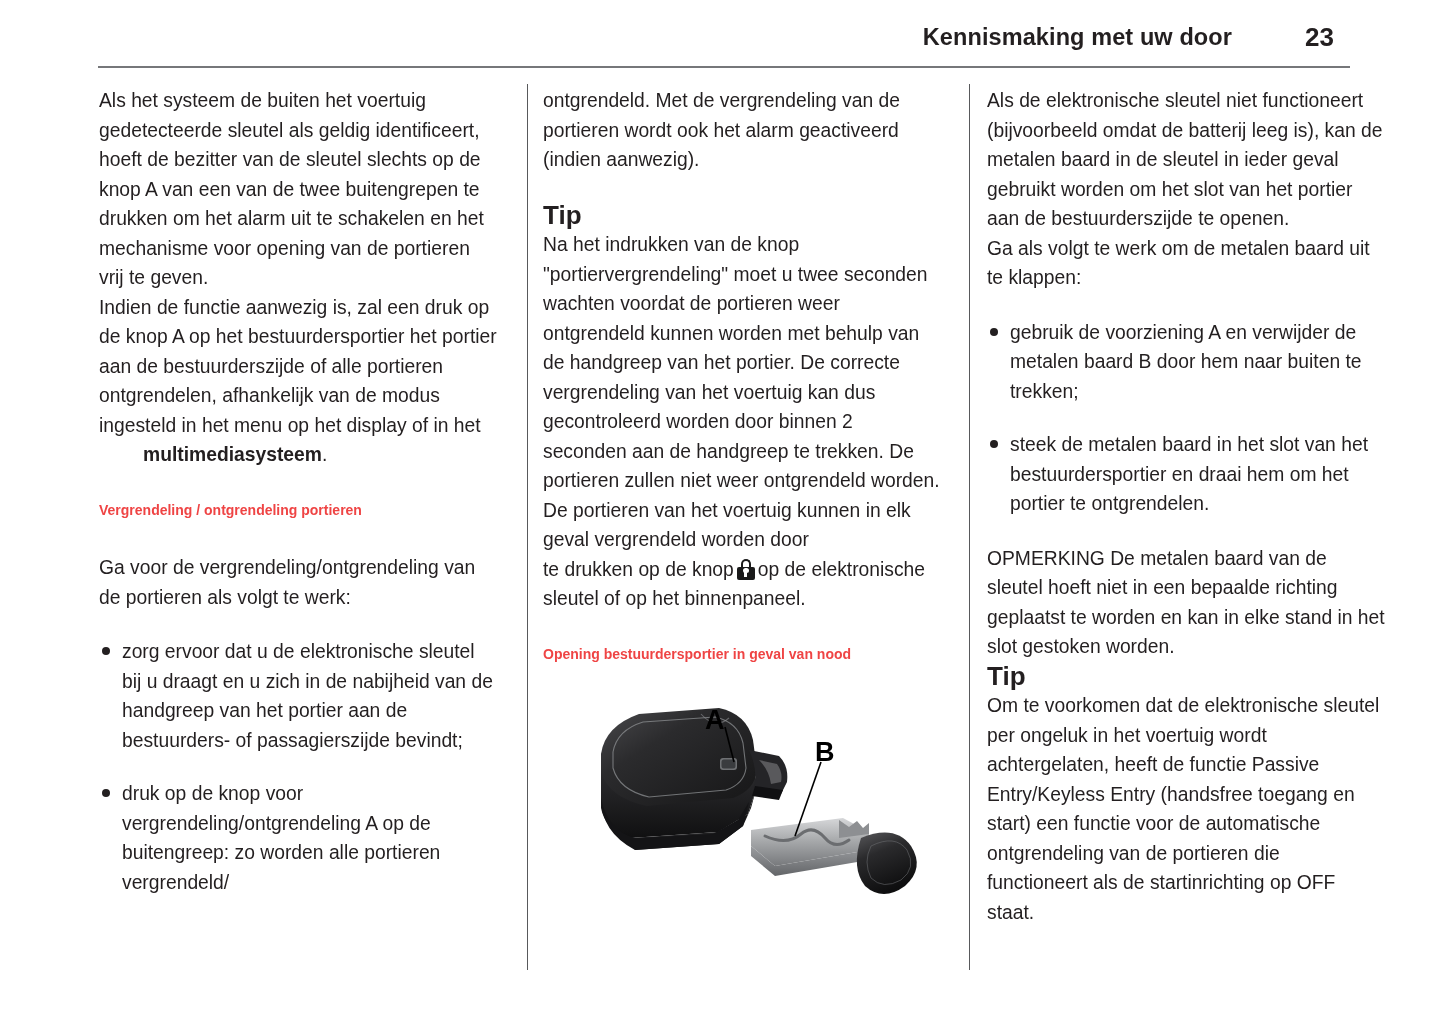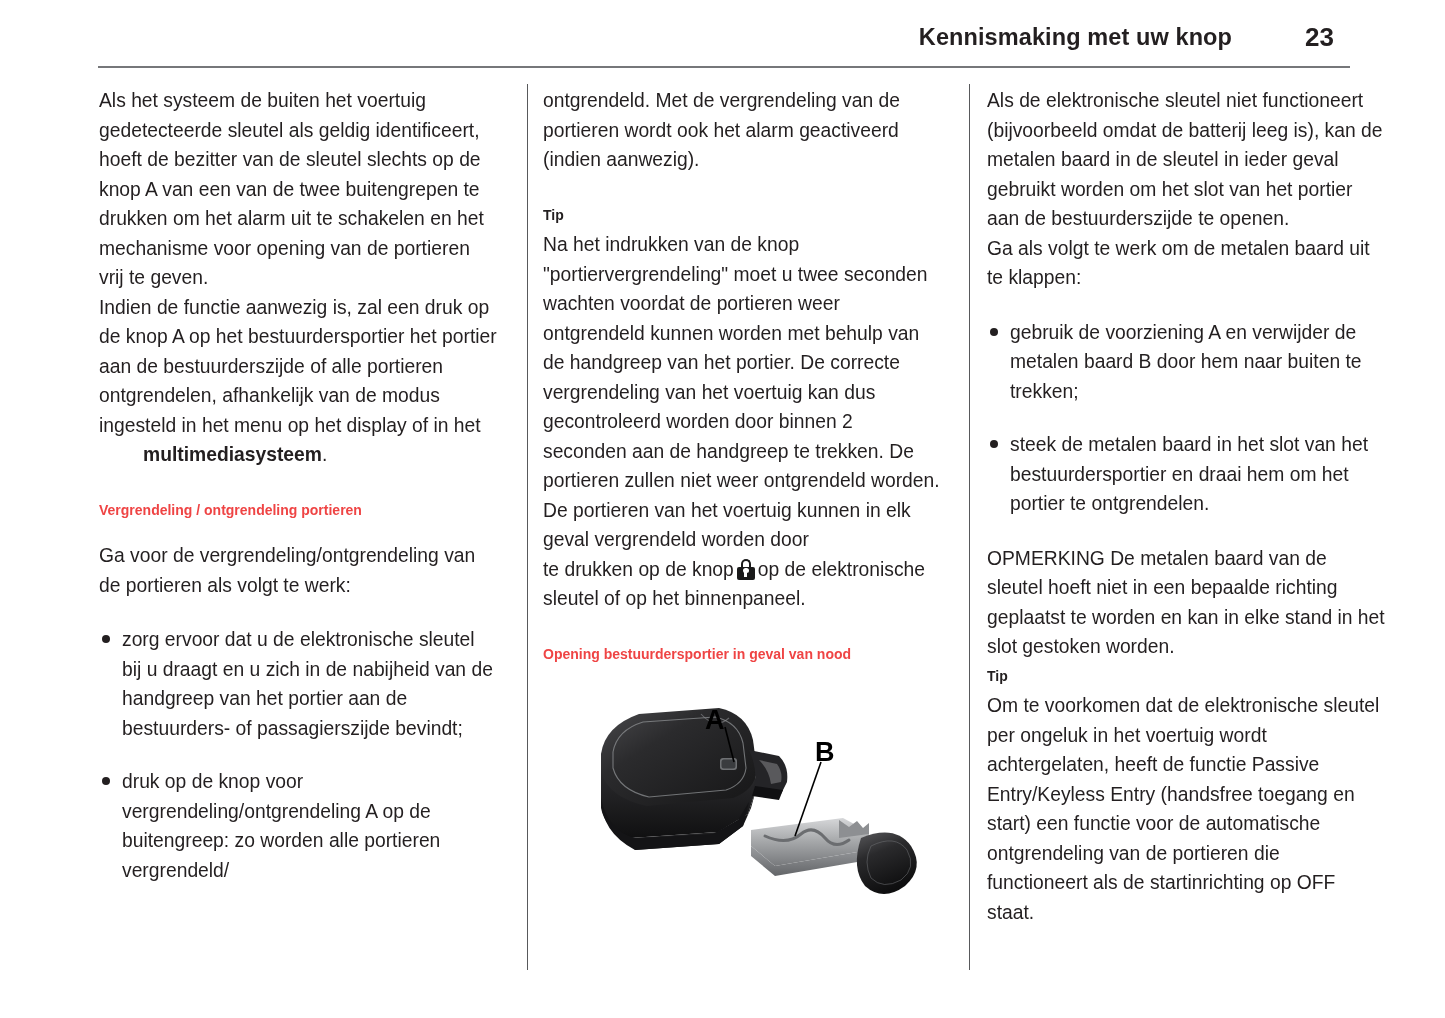--- a/index.html
+++ b/index.html
@@ -79,35 +79,35 @@
   .col2 { left: 543px; }
   .col3 { left: 987px; }
 
   p {
     margin: 0;
     font-size: 19.3px;
     line-height: 29.5px;
     color: #231f20;
   }
   p.gap    { margin-top: 25px; }
-  p.gap-sm { margin-top: 16px; }
+  p.gap-sm { margin-top: 28px; }
 
   .semibold { font-weight: 600; margin-left: 44px; }
 
   .heading {
     font-size: 14px;
     line-height: 29.5px;
     font-weight: 600;
     margin: 0;
     color: #ef4444;
   }
   .heading.spaced { margin-top: 26px; }
 
   .tip-label {
-    font-size: 14px;
+    font-size: 26px;
     line-height: 29.5px;
     font-weight: 600;
     margin: 0;
     margin-top: 26px;
     color: #231f20;
   }
   .tip-label.tight { margin-top: 0; }
 
   
   ul.bullets {
@@ -200,21 +200,21 @@
   }
   .fig-label.a { left: 162px; top: 15px; }
   .fig-label.b { left: 272px; top: 47px; }
 </style>
 </head>
 <body>
 
 <div class="page">
 
   <div class="header">
-    <div class="header-title">Kennismaking met uw knop</div>
+    <div class="header-title">Kennismaking met uw door</div>
     <div class="header-pageno">23</div>
   </div>
   <div class="header-rule"></div>
 
   <div class="divider d1"></div>
   <div class="divider d2"></div>
 
   <div class="col col1">
     <p>Als het systeem de buiten het voertuig gedetecteerde sleutel als geldig identificeert, hoeft de bezitter van de sleutel slechts op de knop A van een van de twee buitengrepen te drukken om het alarm uit te schakelen en het mechanisme voor opening van de portieren vrij te geven.</p>
     <p><span>Indien de functie aanwezig is, zal een druk op de knop A op het bestuurdersportier het portier aan de bestuurderszijde of alle portieren ontgrendelen, afhankelijk van de modus ingesteld in het menu op het display of in het </span><span class="semibold">multimediasysteem</span><span>.</span></p>

